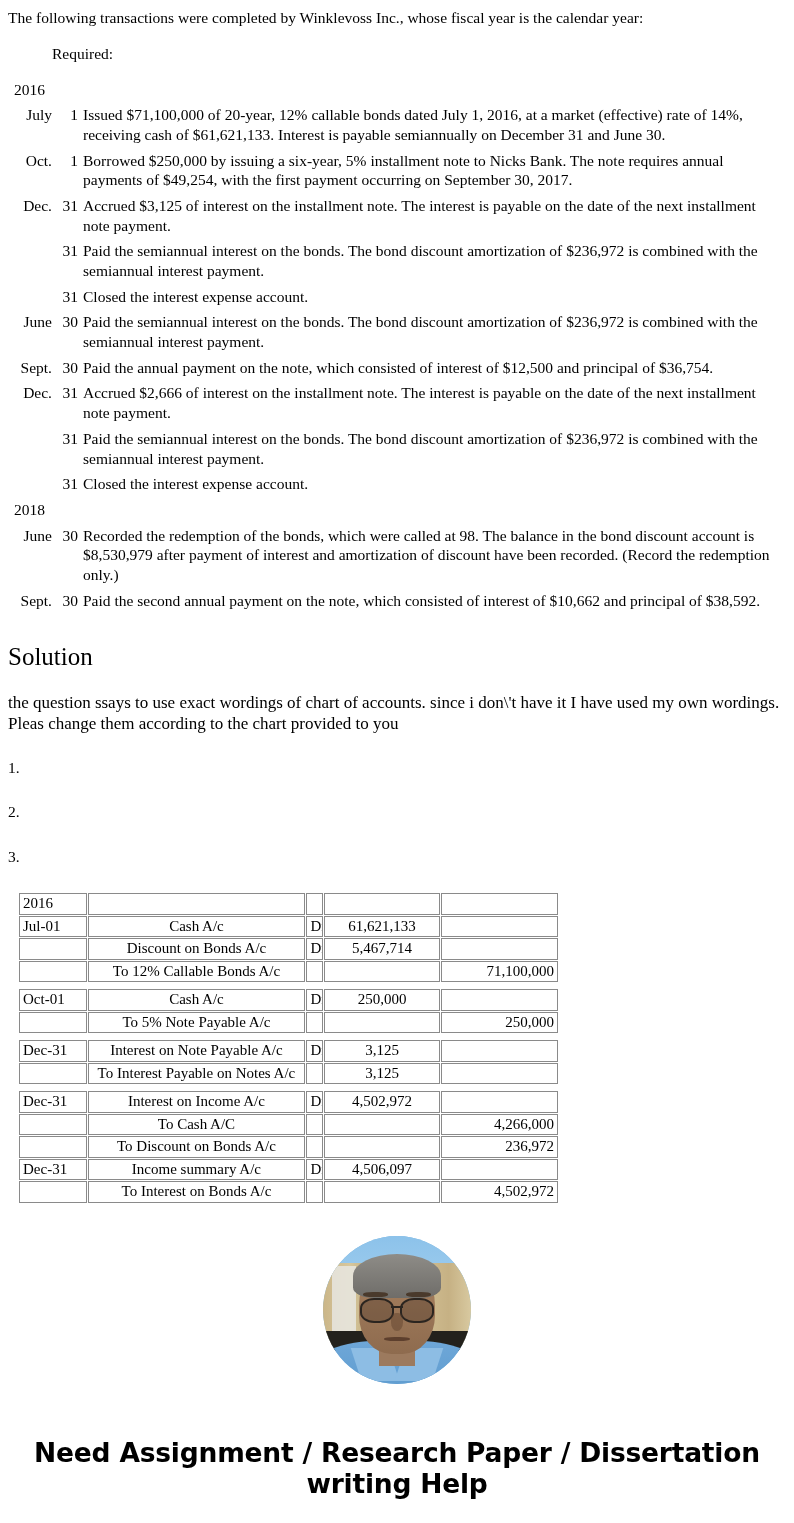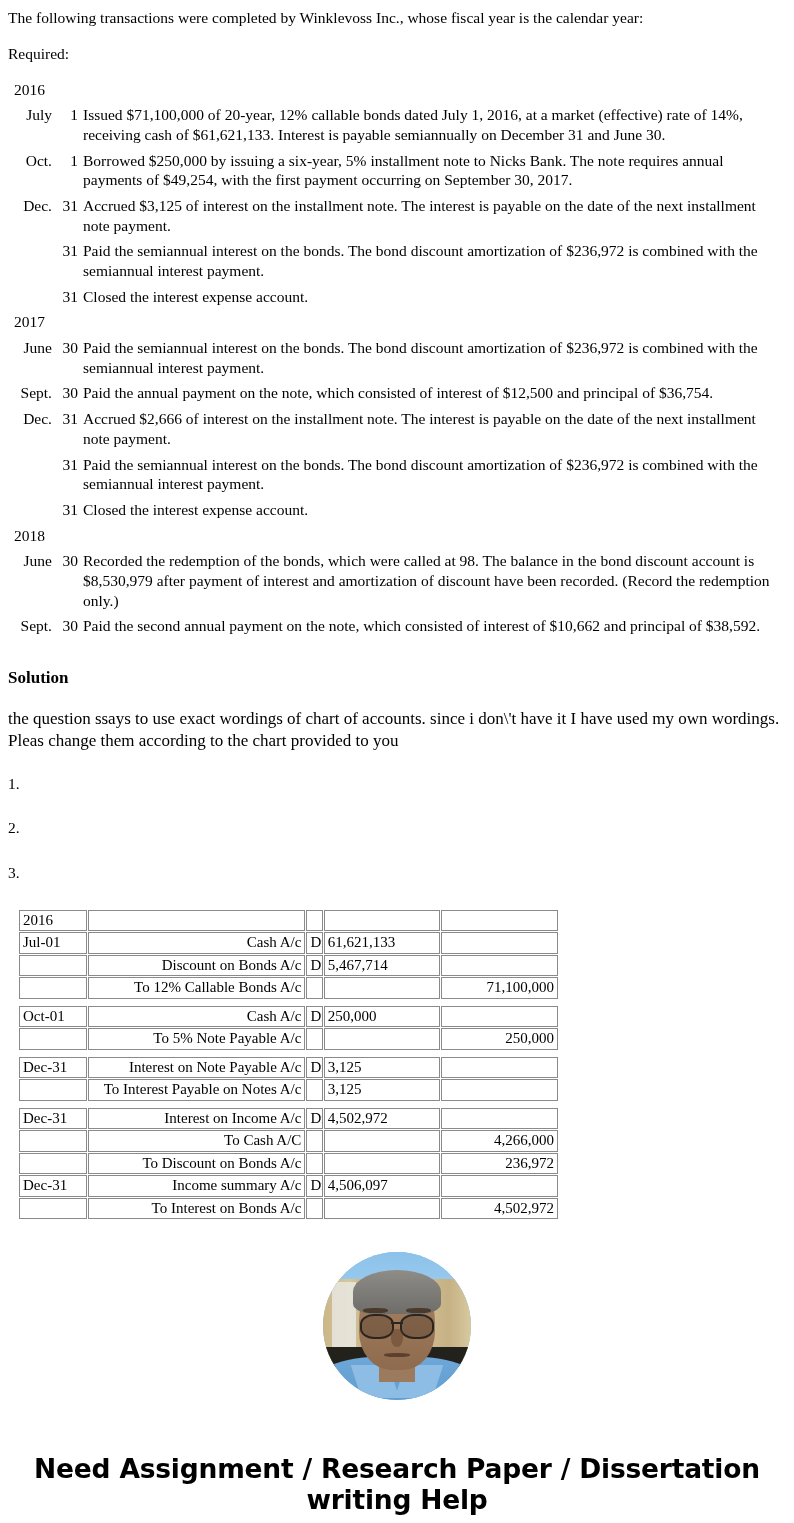--- a/index.html
+++ b/index.html
@@ -20,21 +20,21 @@
     position: relative;
   }
 
   
   .para {
     font-size: 15.5px;
     line-height: 1.25;
     margin: 0 0 17px 0;
     font-family: Liberation Serif, serif;
   }
-  .para.required { margin-bottom: 16px; }
+  .para.required { margin-bottom: 16px; margin-left: 44px; }
 
   
   .txn-table {
     border-collapse: collapse;
     width: 100%;
     margin: 0 0 6px 0;
   }
   .txn-table td {
     font-size: 15.5px;
     line-height: 1.27;
@@ -59,22 +59,22 @@
     padding-bottom: 6px;
   }
   .year-cell {
     font-size: 15.5px;
     padding-left: 6px !important;
     text-align: left !important;
   }
 
   
   .solution-heading {
-    font-size: 17px;
-    font-weight: bold;
+    font-size: 25px;
+    font-weight: normal;
     margin: 26px 0 20px 0;
     line-height: 1.2;
   }
   .note-para {
     font-size: 17px;
     line-height: 1.25;
     margin: 0 0 24px 0;
   }
   .numbered {
     font-size: 15.5px;
@@ -101,23 +101,23 @@
     font-size: 15px;
     line-height: 1.1;
     height: 20px;
     padding: 1px 3px 2px 3px;
     box-sizing: border-box;
     background: #ffffff;
     overflow: hidden;
     white-space: nowrap;
   }
   td.c-date   { width: 66px;  text-align: left;  }
-  td.c-acct   { width: 213px; text-align: right;  }
+  td.c-acct   { width: 213px; text-align: center;  }
   td.c-dr     { width: 16px;  text-align: left; padding-left: 1px; padding-right: 1px; }
-  td.c-debit  { width: 114px; text-align: left; }
+  td.c-debit  { width: 114px; text-align: center; }
   td.c-credit { width: 114px; text-align: right; }
 
   tr.spacer td {
     border: none;
     height: 5px;
     padding: 0;
     background: #ffffff;
   }
 
   
@@ -245,23 +245,20 @@
         </tr>
         <tr>
           <td class="col-month"></td>
           <td class="col-day">31</td>
           <td class="col-desc">Paid the semiannual interest on the bonds. The bond discount amortization of $236,972 is combined with the semiannual interest payment.</td>
         </tr>
         <tr>
           <td class="col-month"></td>
           <td class="col-day">31</td>
           <td class="col-desc">Closed the interest expense account.</td>
-        </tr>
-        <tr class="year-row">
-          <td class="year-cell" colspan="3">2017</td>
         </tr>
         <tr>
           <td class="col-month">June</td>
           <td class="col-day">30</td>
           <td class="col-desc">Paid the semiannual interest on the bonds. The bond discount amortization of $236,972 is combined with the semiannual interest payment.</td>
         </tr>
         <tr>
           <td class="col-month">Sept.</td>
           <td class="col-day">30</td>
           <td class="col-desc">Paid the annual payment on the note, which consisted of interest of $12,500 and principal of $36,754.</td>

